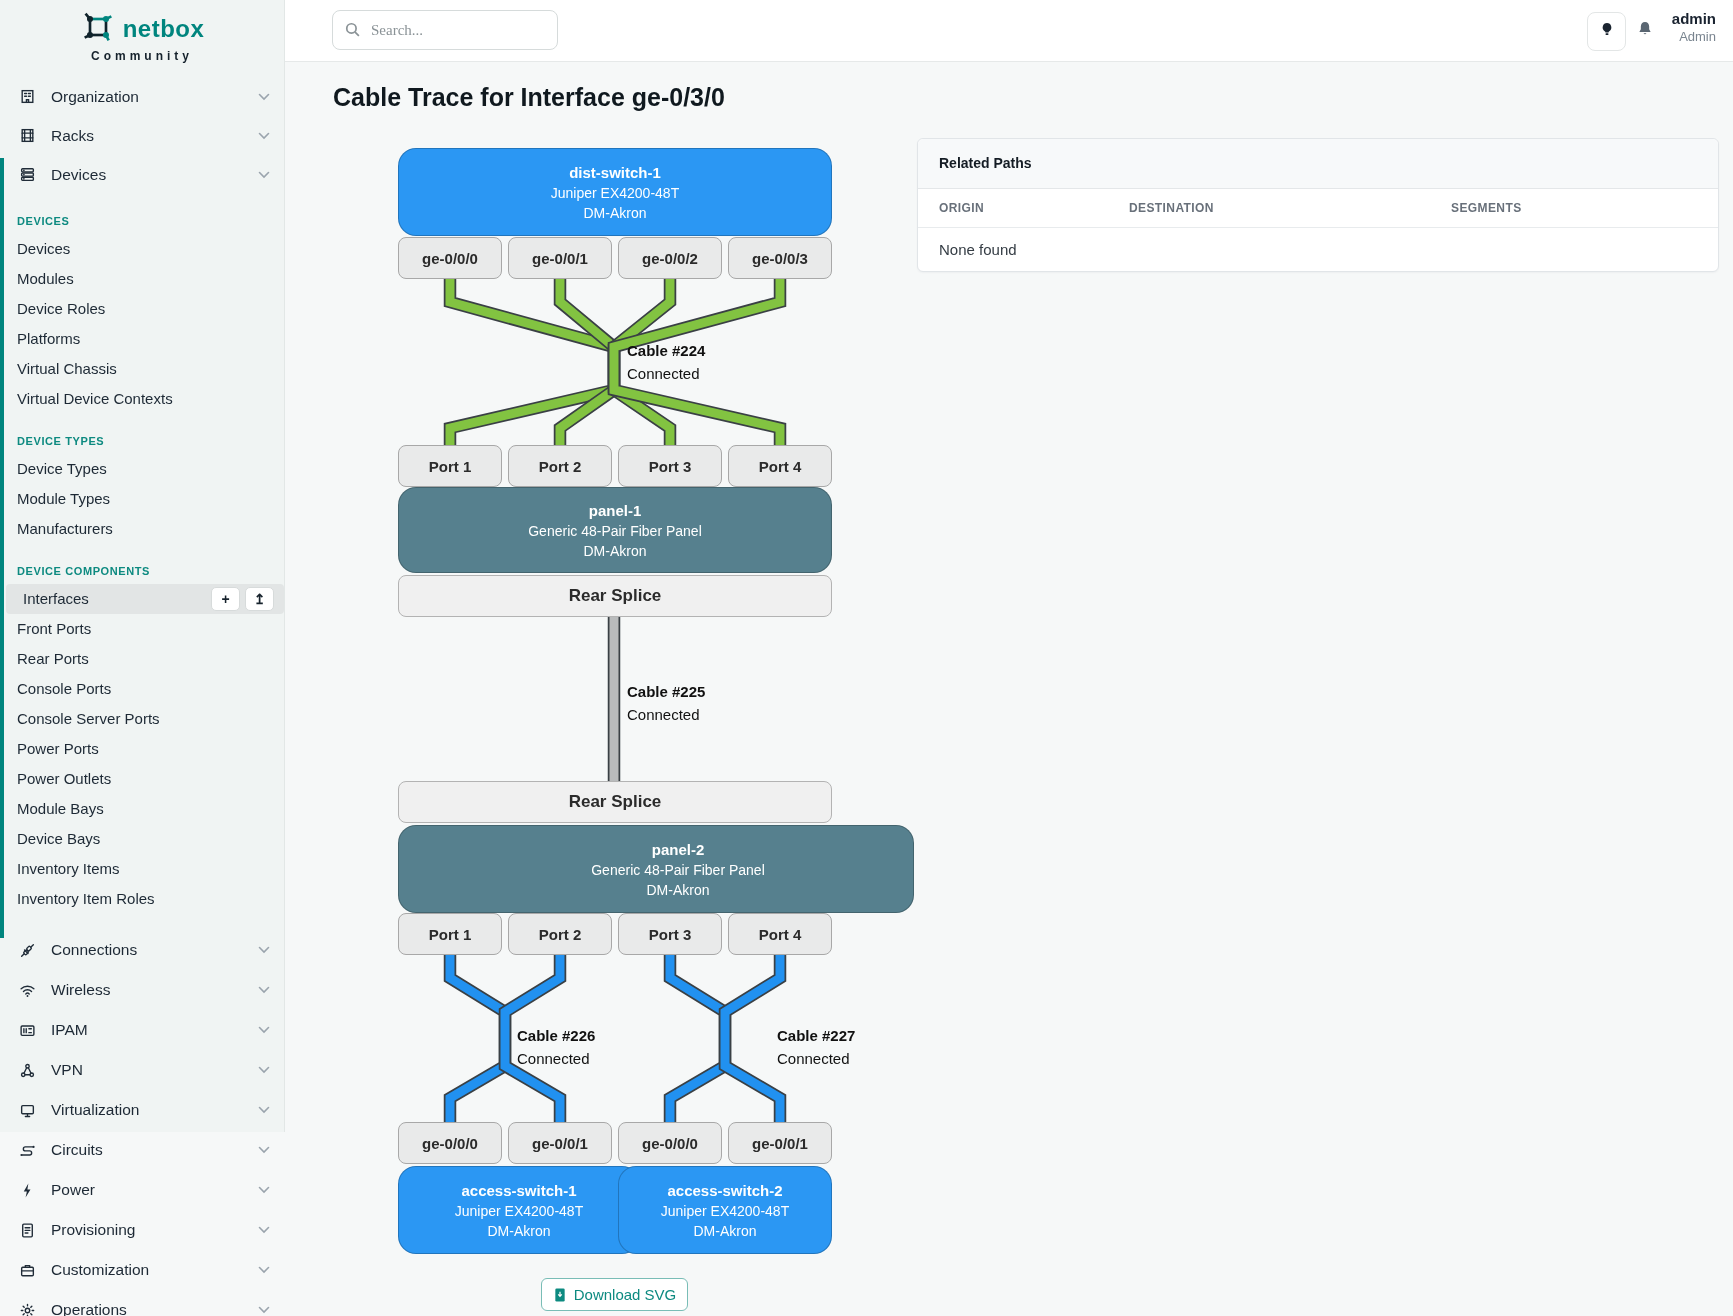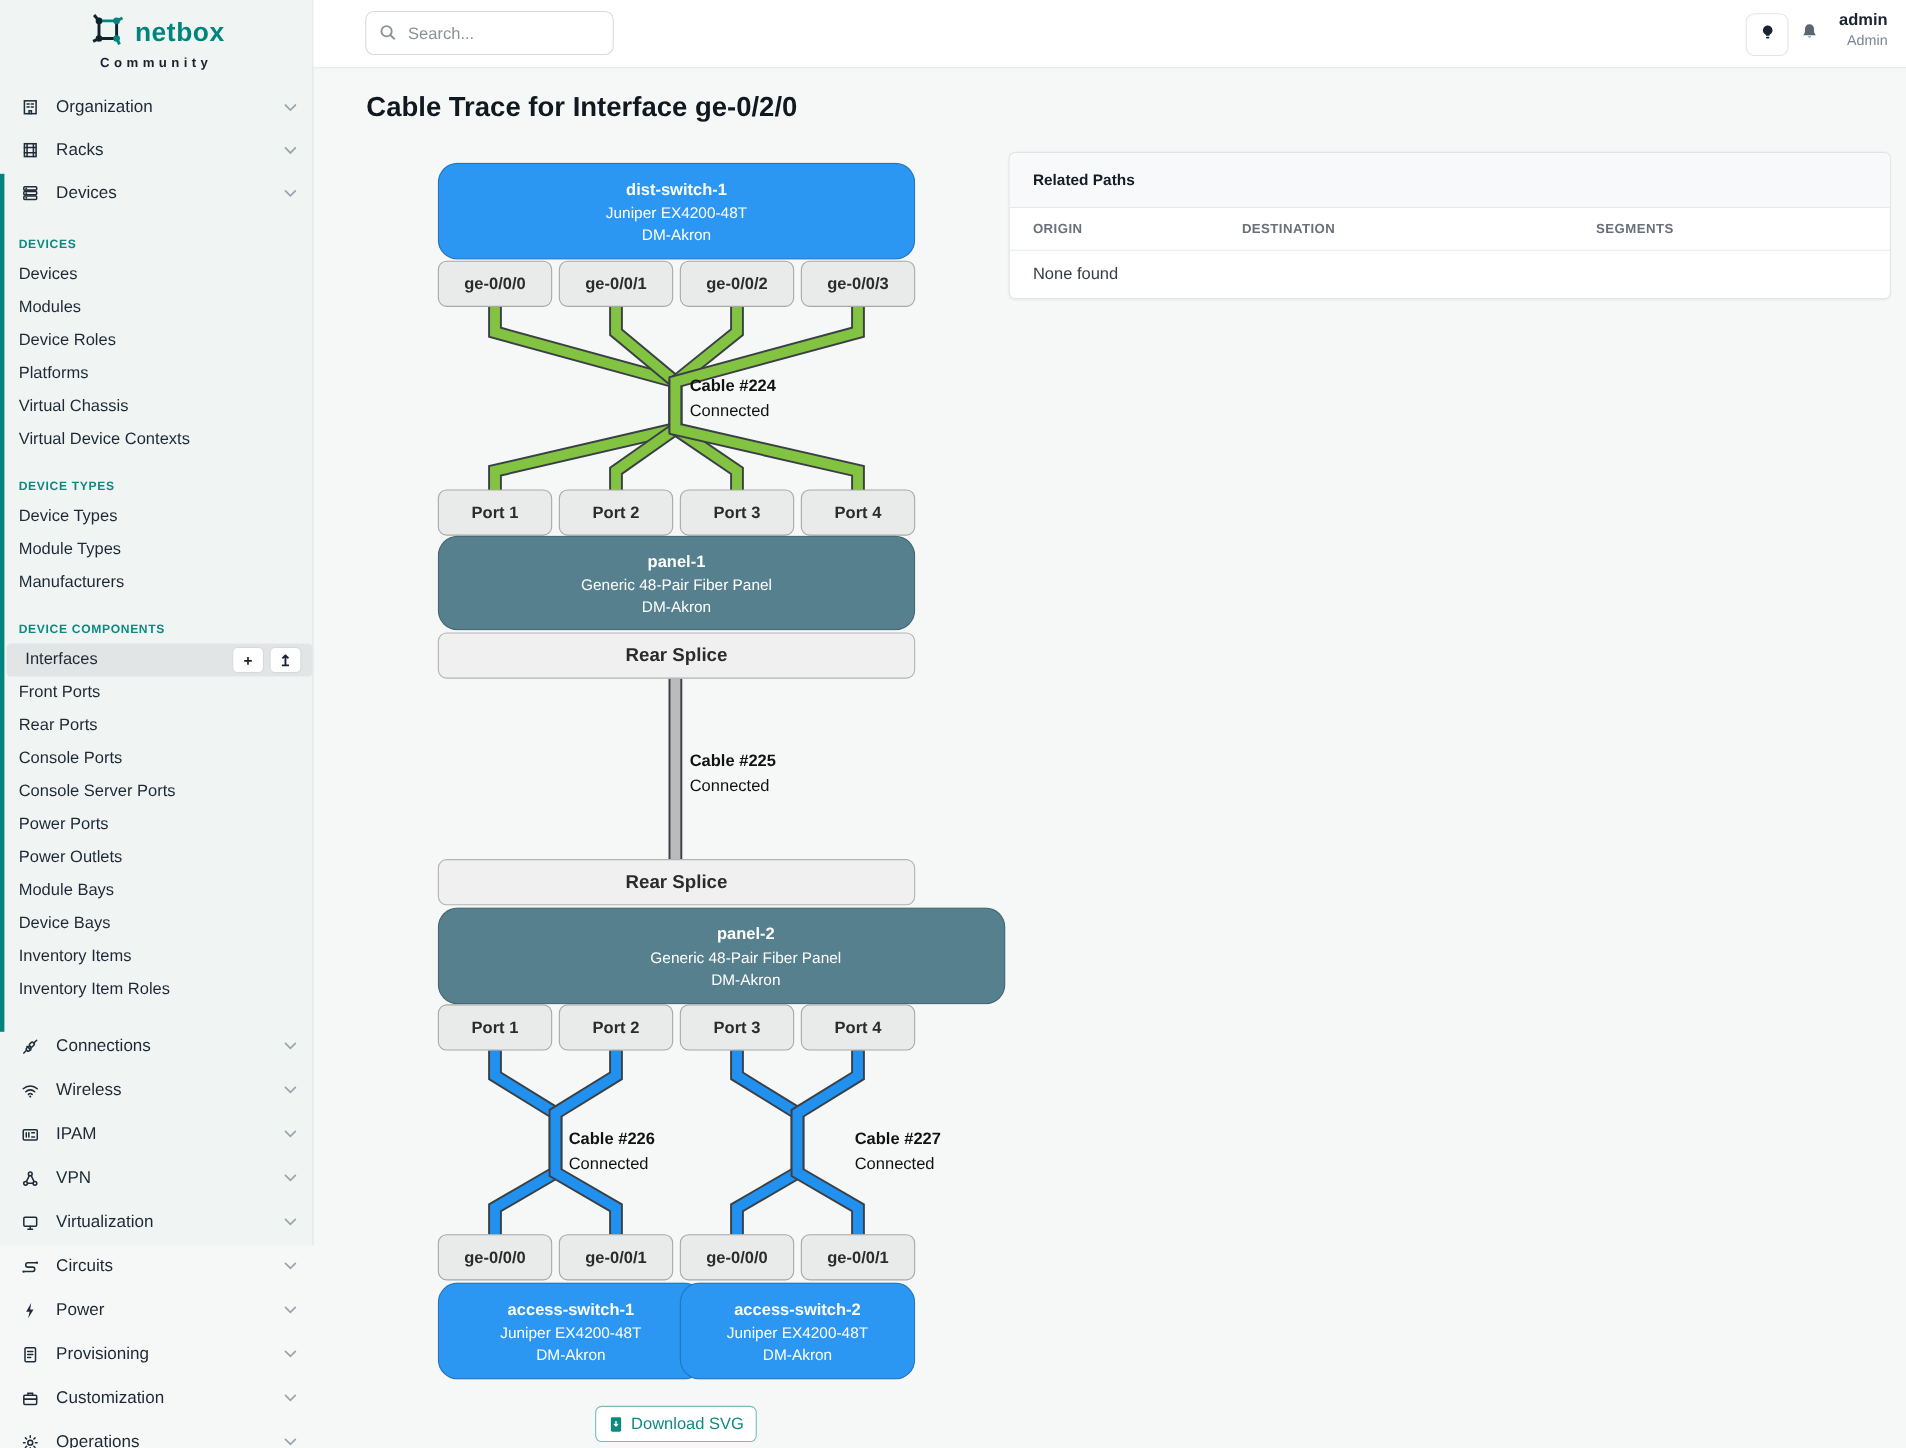--- a/index.html
+++ b/index.html
@@ -2,21 +2,21 @@
 <html><head>
 <meta charset="utf-8">
 <style>
   html,body{margin:0;padding:0;}
   body{width:1733px;height:1316px;overflow:hidden;font-family:"Liberation Sans",sans-serif;background:#f6f8f8;color:#1d2935;}
   #app{position:absolute;left:0;top:0;width:1733px;height:1316px;}
 
   
   #topbar{position:absolute;left:285px;top:0;width:1448px;height:61px;background:#ffffff;border-bottom:1px solid #e6e9e9;}
   #search-wrap{position:absolute;left:47px;top:10px;width:226px;height:40px;}
-  #search-input{width:100%;height:100%;box-sizing:border-box;border:1px solid #d6dbdb;border-radius:8px;padding:0 12px 0 38px;font-size:15px;color:#333;outline:none;font-family:Liberation Sans, sans-serif;background:#fff;}
+  #search-input{width:100%;height:100%;box-sizing:border-box;border:1px solid #d6dbdb;border-radius:8px;padding:0 12px 0 38px;font-size:15px;color:#333;outline:none;font-family:Liberation Serif, serif;background:#fff;}
   #search-input::placeholder{color:#8a9296;}
   #search-icon{position:absolute;left:12px;top:11px;}
   #bulb-btn{position:absolute;right:107px;top:12px;width:37px;height:37px;background:#fff;border:1px solid #e3e6e6;border-radius:8px;display:flex;align-items:center;justify-content:center;cursor:pointer;}
   #bell-btn{position:absolute;right:76px;top:18px;width:24px;height:26px;display:flex;align-items:center;justify-content:center;cursor:pointer;}
   #user-block{position:absolute;right:17px;top:10px;text-align:right;line-height:1.25;}
   #user-name{font-size:15px;font-weight:bold;color:#1a2330;}
   #user-role{font-size:13px;color:#7a8590;}
 
   
   #sidebar{position:absolute;left:0;top:0;width:285px;height:1132px;background:#f0f4f3;border-right:1px solid #e2e7e6;box-sizing:border-box;}
@@ -336,21 +336,21 @@
           <path d="M6.7 11.7a1.4 1.4 0 002.6 0z" fill="#5a6672"></path>
         </svg>
       </span>
     </div>
     <div id="user-block">
       <div id="user-name">admin</div>
       <div id="user-role">Admin</div>
     </div>
   </div>
 
-  <div id="page-title">Cable Trace for Interface ge-0/2/0</div>
+  <div id="page-title">Cable Trace for Interface ge-0/3/0</div>
 
   <div id="paths-card">
     <div id="paths-header">Related Paths</div>
     <div id="paths-cols">
       <div class="col col-origin">ORIGIN</div>
       <div class="col col-dest">DESTINATION</div>
       <div class="col col-seg">SEGMENTS</div>
     </div>
     <div id="paths-empty">None found</div>
   </div>

